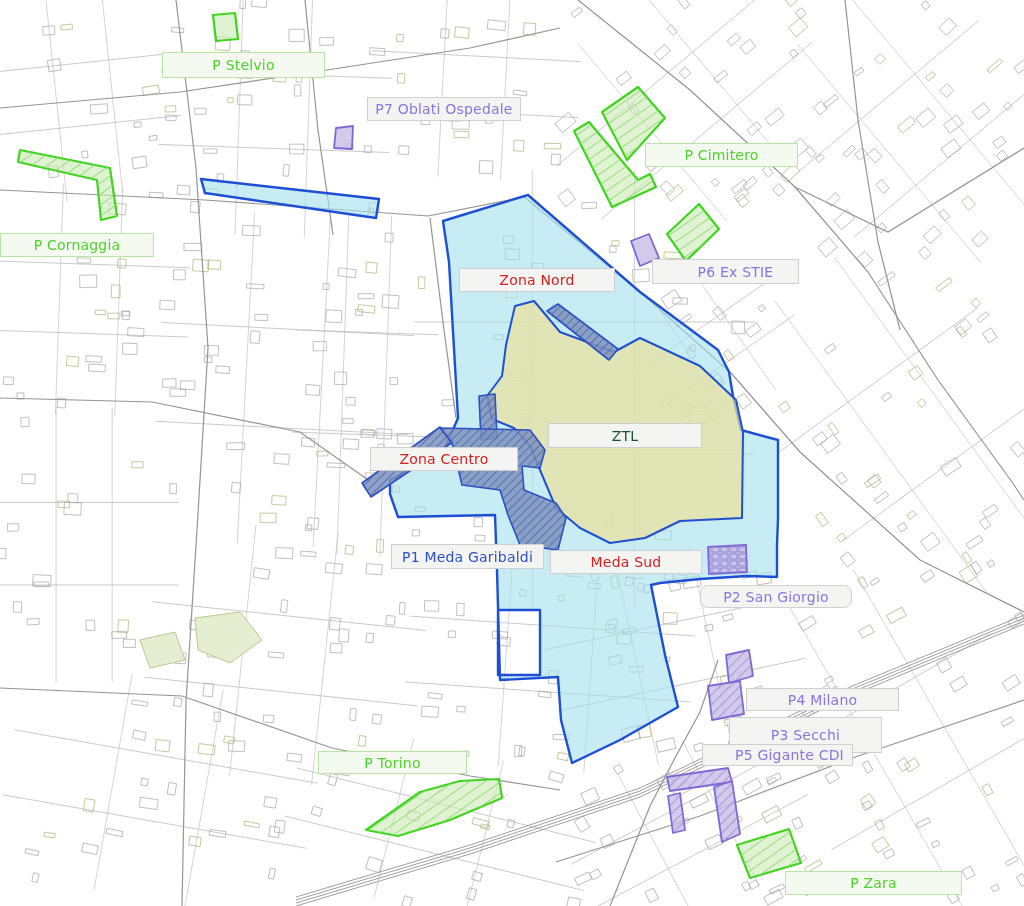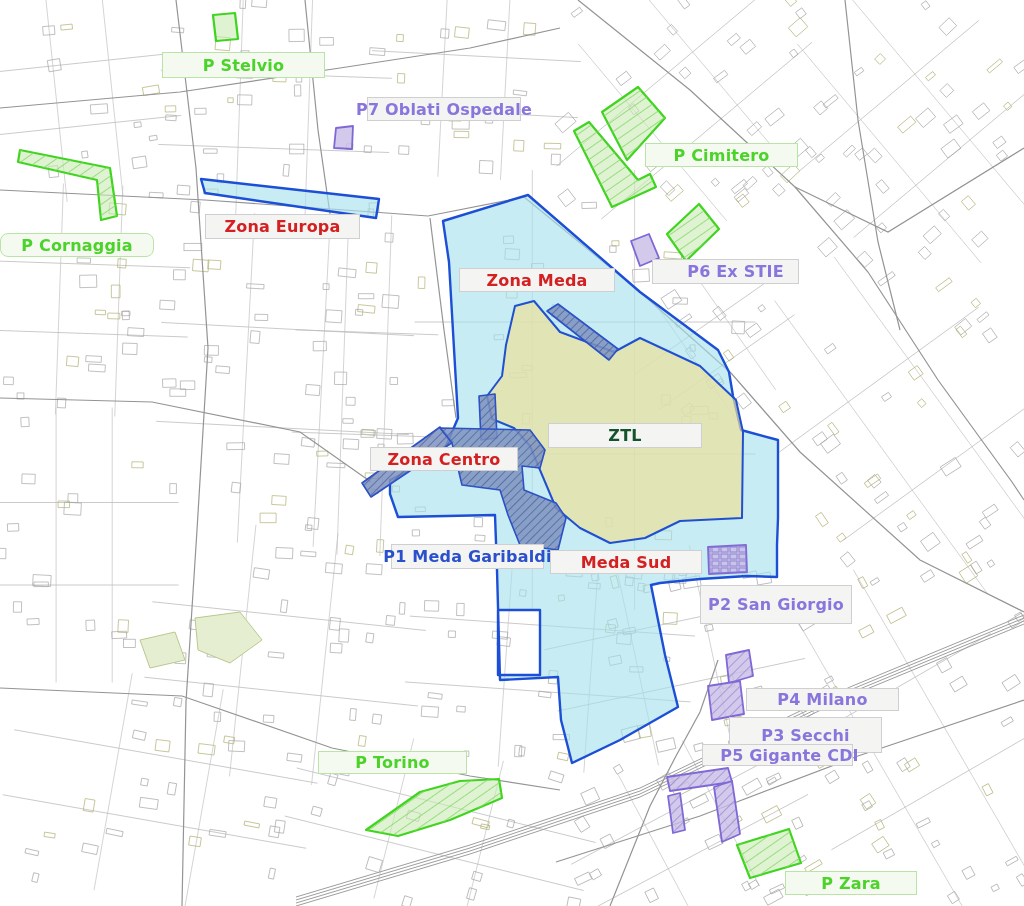--- a/index.html
+++ b/index.html
@@ -1,21 +1,21 @@
 <!DOCTYPE html>
 <html><head>
 <meta charset="utf-8">
 <style>
   html,body{margin:0;padding:0;background:#ffffff;}
   #stage{position:relative;width:1024px;height:906px;overflow:hidden;background:#fff;
          font-family:"DejaVu Sans","Liberation Sans",sans-serif;}
   #map-svg{position:absolute;left:0;top:0;}
   #labels-layer{position:absolute;left:0;top:0;width:100%;height:100%;pointer-events:none;}
   .map-label{position:absolute;display:flex;align-items:center;justify-content:center;
-    box-sizing:border-box;font-weight:bold;font-size:16px;white-space:nowrap;
+    box-sizing:border-box;font-weight:normal;font-size:14px;white-space:nowrap;
     background:#f4f4f3;border:1px solid #cfcfd2;letter-spacing:.2px;}
   .map-label.cat-verde{background:#f4faf0;border-color:#b9e4a7;}
 </style>
 </head>
 <body>
 
 <div id="stage">
   <svg id="map-svg" width="1024" height="906" viewBox="0 0 1024 906">
     <defs id="map-defs">
         <pattern id="pat-pedonale" width="6" height="6" patternUnits="userSpaceOnUse" patternTransform="rotate(45)">
@@ -682,56 +682,53 @@
   <div id="labels-layer">
       <div class="map-label cat-verde" style="left: 162px; top: 52px; width: 163px; height: 26px; color: rgb(76, 211, 42);">
         <span>P Stelvio</span>
       </div>
       <div class="map-label cat-viola" style="left: 340px; top: 97px; width: 154px; height: 24px; color: rgb(137, 118, 221); margin-left: 27px;">
         <span>P7 Oblati Ospedale</span>
       </div>
       <div class="map-label cat-verde" style="left: 645px; top: 143px; width: 153px; height: 24px; color: rgb(76, 211, 42);">
         <span>P Cimitero</span>
       </div>
-      <div class="map-label cat-verde" style="left: 0px; top: 233px; width: 154px; height: 24px; color: rgb(76, 211, 42); border-radius: 8px;">
+      <div class="map-label cat-verde" style="left: 0px; top: 233px; width: 154px; height: 24px; color: rgb(76, 211, 42);">
         <span>P Cornaggia</span>
       </div>
-      <div class="map-label cat-zona" style="left: 205px; top: 214px; width: 155px; height: 25px; color: rgb(212, 32, 32);">
-        <span>Zona Europa</span>
-      </div>
       <div class="map-label cat-zona" style="left: 459px; top: 268px; width: 156px; height: 24px; color: rgb(212, 32, 32);">
-        <span>Zona Meda</span>
+        <span>Zona Nord</span>
       </div>
       <div class="map-label cat-viola" style="left: 652px; top: 259px; width: 147px; height: 25px; color: rgb(137, 118, 221); padding-left: 20px;">
         <span>P6 Ex STIE</span>
       </div>
       <div class="map-label cat-zona" style="left: 548px; top: 423px; width: 154px; height: 25px; color: #14532d;">
         <span>ZTL</span>
       </div>
       <div class="map-label cat-zona" style="left: 370px; top: 447px; width: 148px; height: 24px; color: rgb(212, 32, 32); text-align: right;">
         <span>Zona Centro</span>
       </div>
       <div class="map-label cat-blu" style="left: 391px; top: 544px; width: 153px; height: 25px; color: rgb(43, 80, 204);">
         <span>P1 Meda Garibaldi</span>
       </div>
       <div class="map-label cat-zona" style="left: 550px; top: 550px; width: 152px; height: 24px; color: rgb(212, 32, 32);">
         <span>Meda Sud</span>
       </div>
-      <div class="map-label cat-viola" style="left: 700px; top: 585px; width: 152px; height: 39px; color: rgb(137, 118, 221);">
+      <div class="map-label cat-viola" style="left: 700px; top: 585px; width: 152px; height: 23px; color: rgb(137, 118, 221); border-radius: 8px;">
         <span>P2 San Giorgio</span>
       </div>
       <div class="map-label cat-viola" style="left: 746px; top: 688px; width: 153px; height: 23px; color: rgb(137, 118, 221);">
         <span>P4 Milano</span>
       </div>
       <div class="map-label cat-viola" style="left: 729px; top: 717px; width: 153px; height: 36px; color: rgb(137, 118, 221);">
         <span>P3 Secchi</span>
       </div>
       <div class="map-label cat-viola" style="left: 702px; top: 744px; width: 151px; height: 22px; color: rgb(137, 118, 221); padding-left: 24px;">
         <span>P5 Gigante CDI</span>
       </div>
       <div class="map-label cat-verde" style="left: 318px; top: 751px; width: 149px; height: 23px; color: rgb(76, 211, 42);">
         <span>P Torino</span>
       </div>
-      <div class="map-label cat-verde" style="left: 785px; top: 871px; width: 132px; height: 24px; color: rgb(76, 211, 42);">
+      <div class="map-label cat-verde" style="left: 785px; top: 871px; width: 177px; height: 24px; color: rgb(76, 211, 42);">
         <span>P Zara</span>
       </div>
     </div>
 </div>
 
 </body></html>

